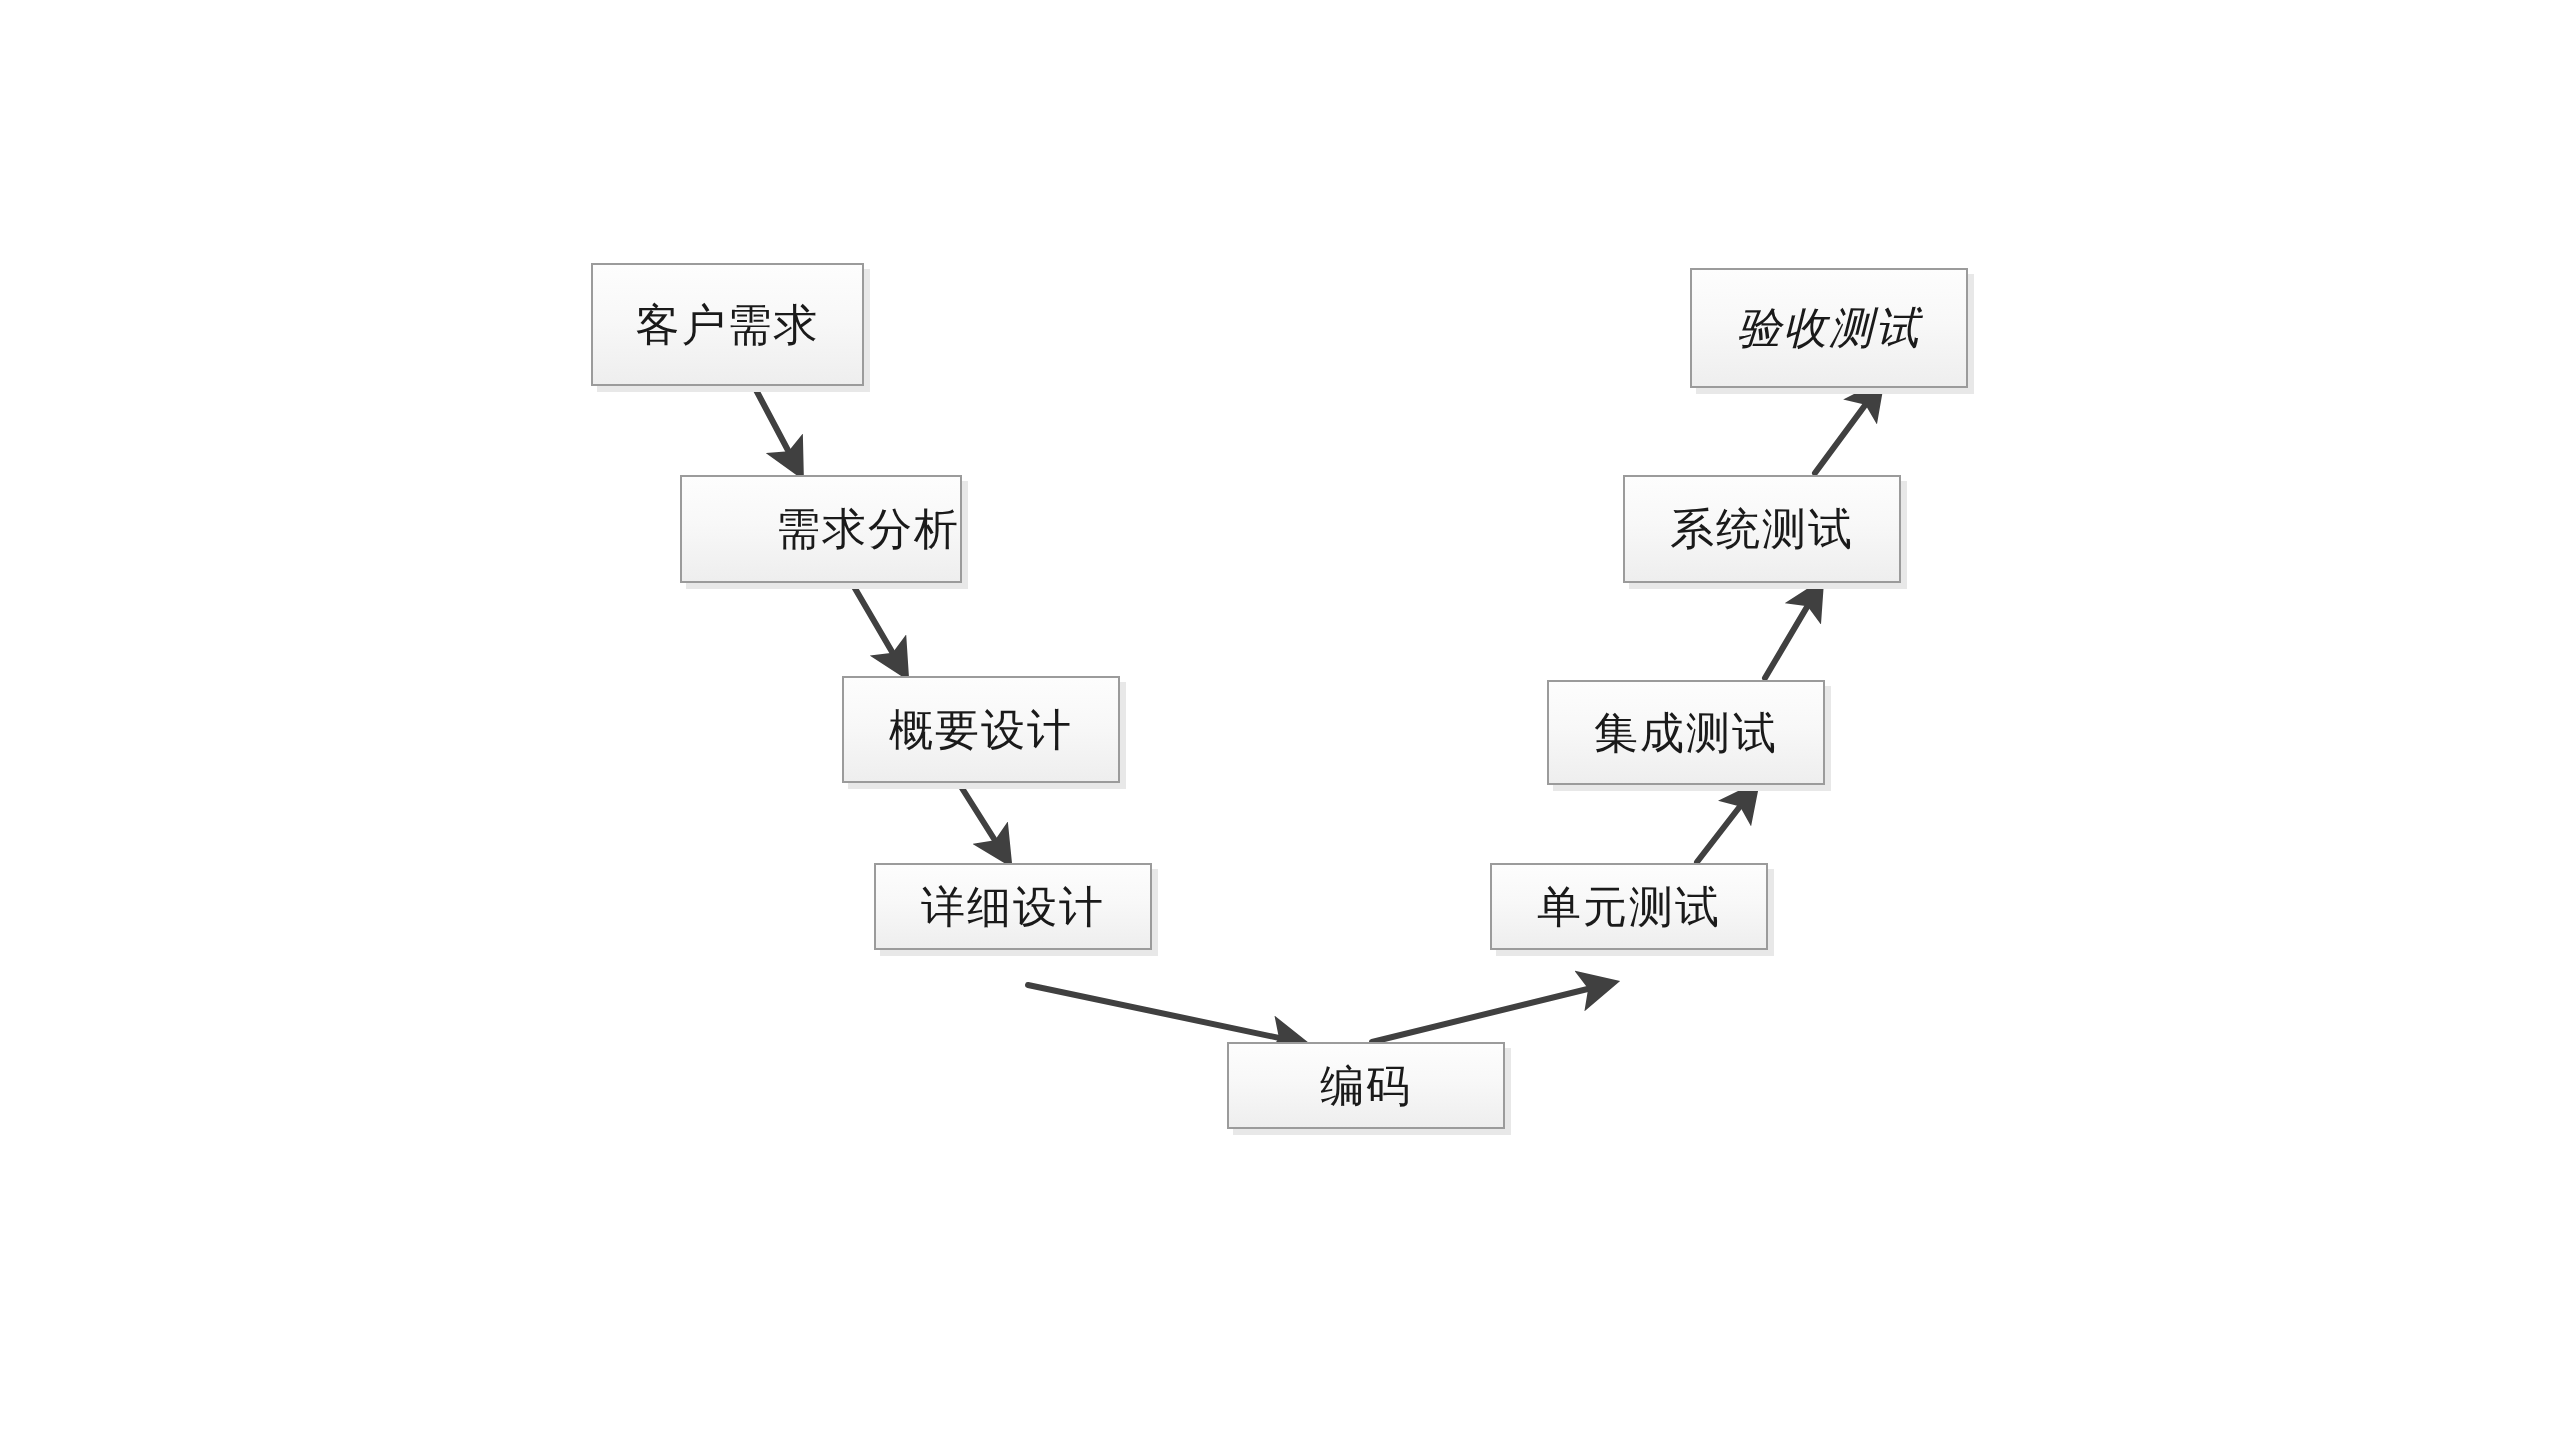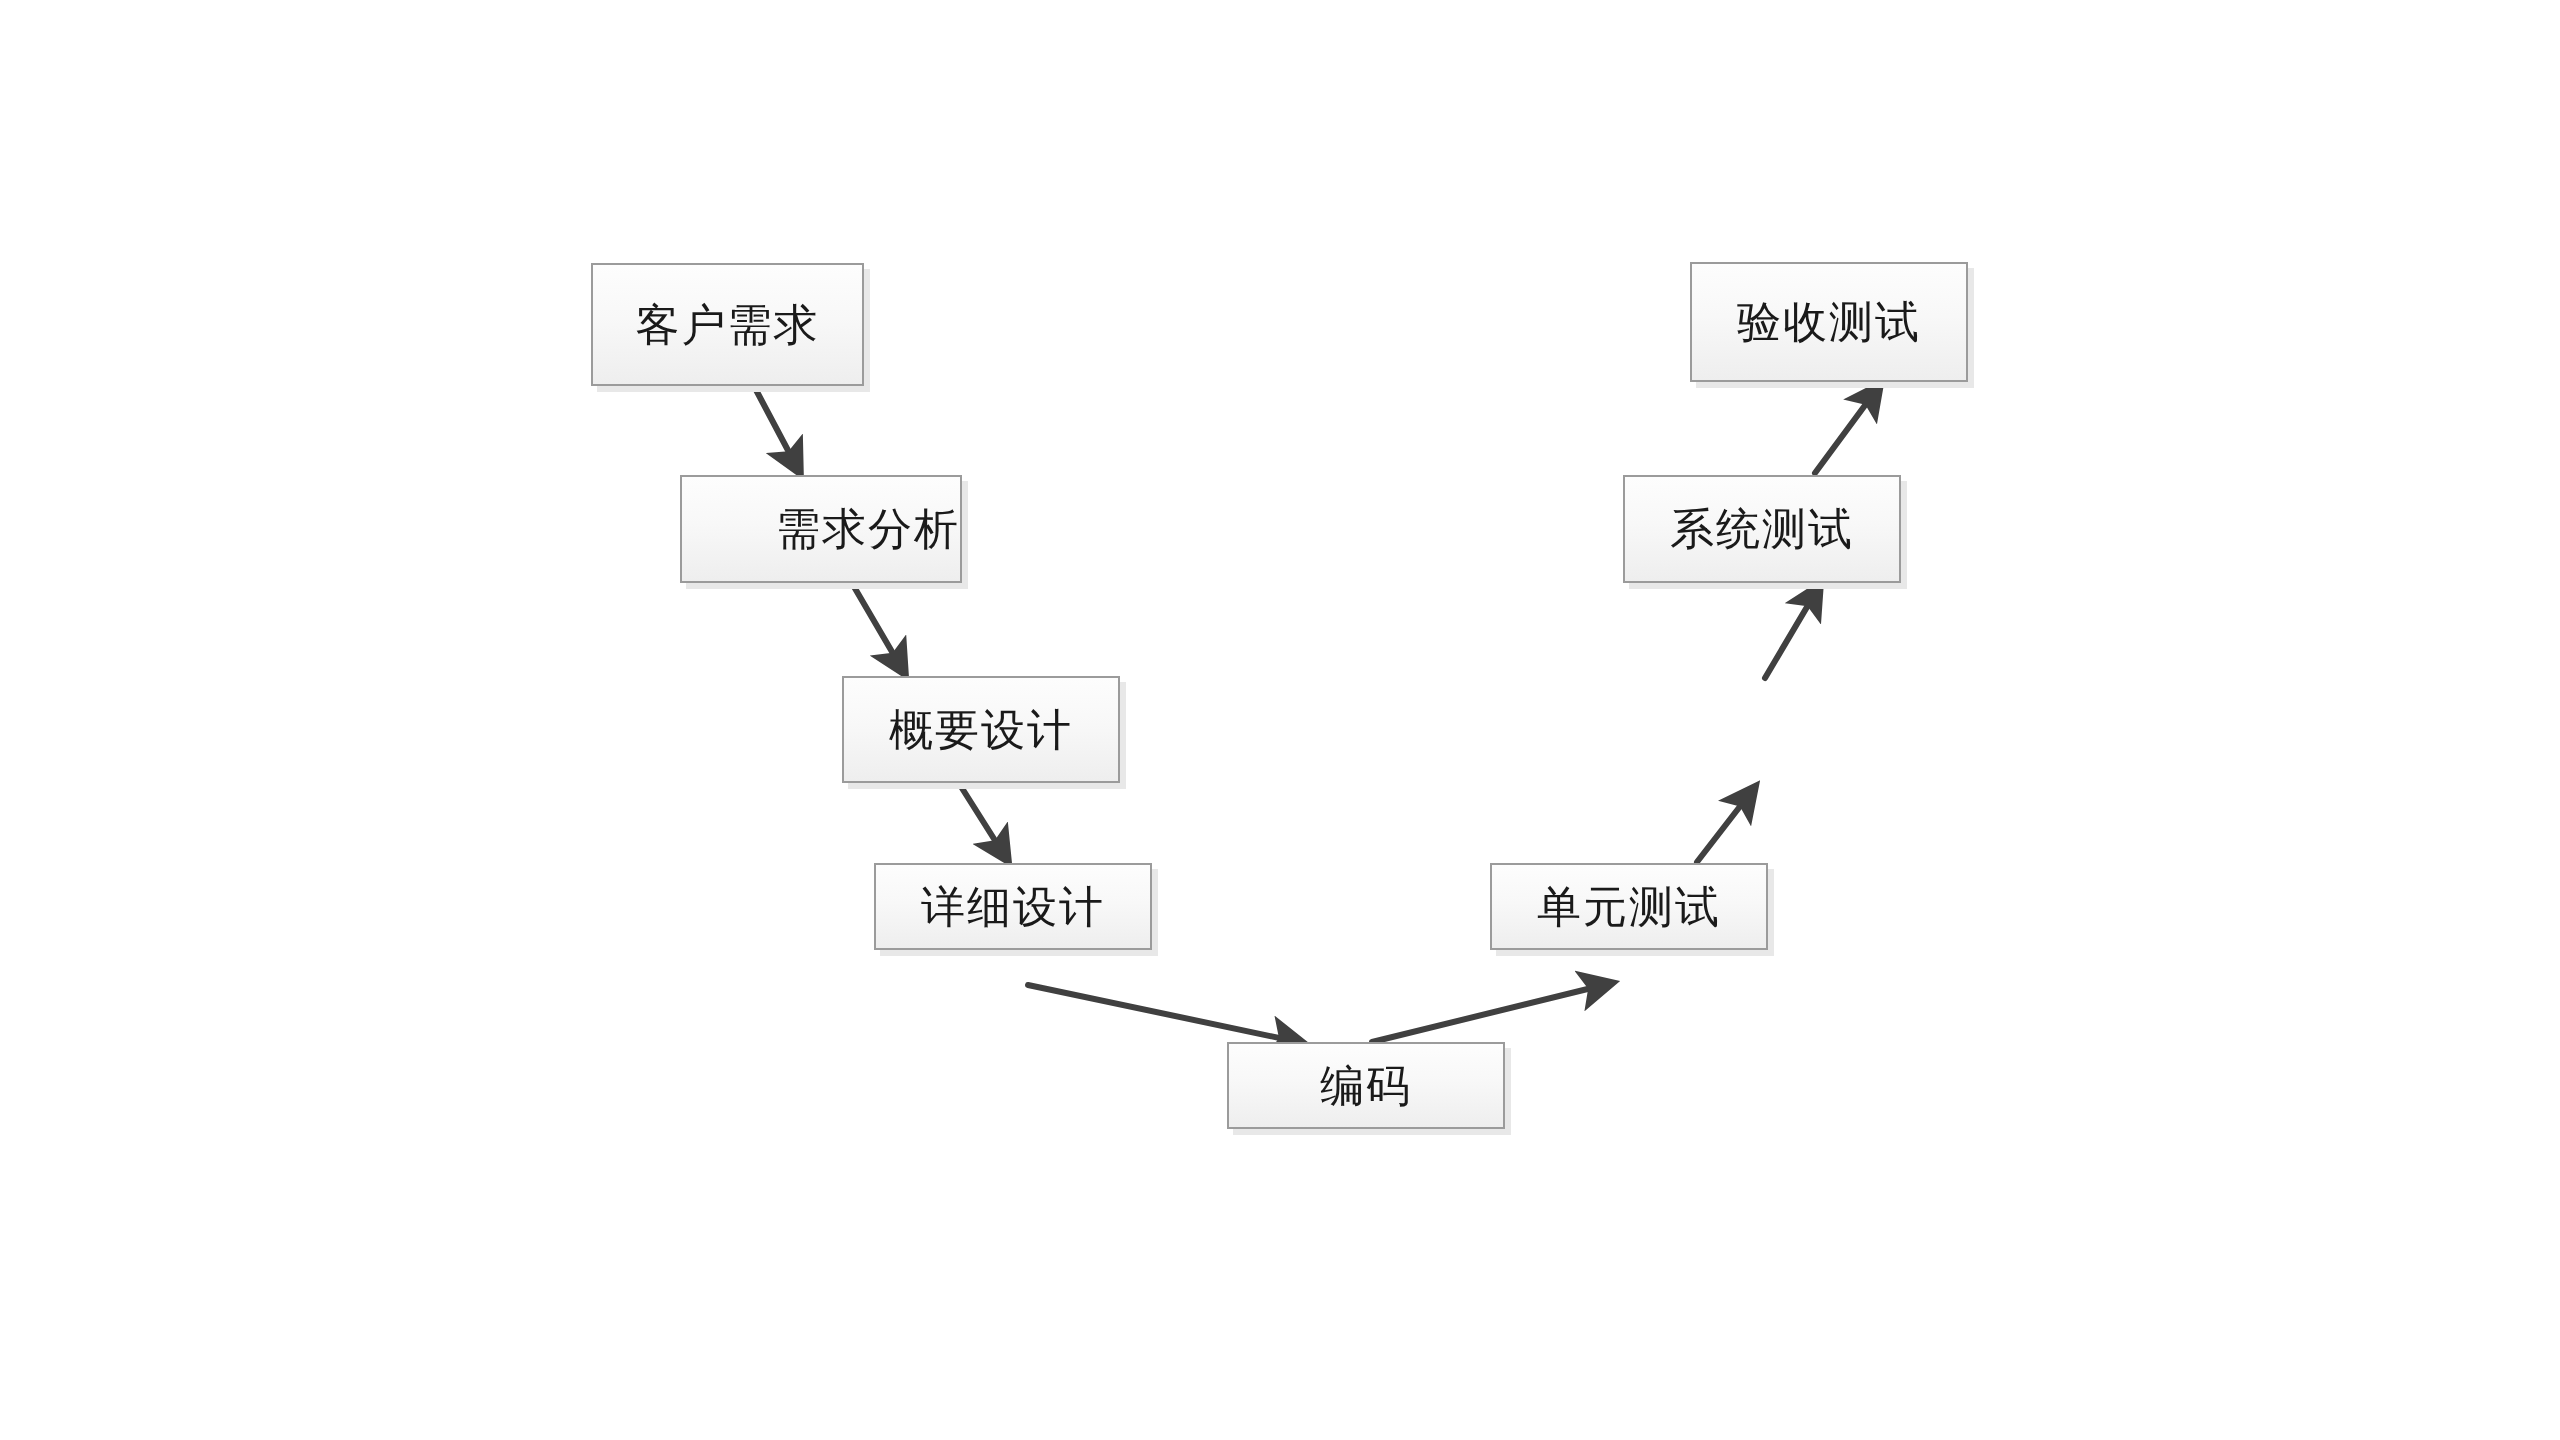--- a/index.html
+++ b/index.html
@@ -93,22 +93,25 @@
   </div>
 
   <div class="node" style="left: 1227px; top: 1042px; width: 278px; height: 87px;">
     <span class="node-label">编码</span>
   </div>
 
   <div class="node" style="left: 1490px; top: 863px; width: 278px; height: 87px;">
     <span class="node-label">单元测试</span>
   </div>
 
+  <div class="node" style="left: 1547px; top: 680px; width: 278px; height: 105px;">
+    <span class="node-label">集成测试</span>
+  </div>
 
   <div class="node" style="left: 1623px; top: 475px; width: 278px; height: 108px;">
     <span class="node-label">系统测试</span>
   </div>
 
-  <div class="node" style="left: 1690px; top: 262px; width: 278px; height: 120px;">
+  <div class="node" style="left: 1690px; top: 268px; width: 278px; height: 120px; font-style: italic;">
     <span class="node-label">验收测试</span>
   </div>
 
 </div>
 
 </body></html>

